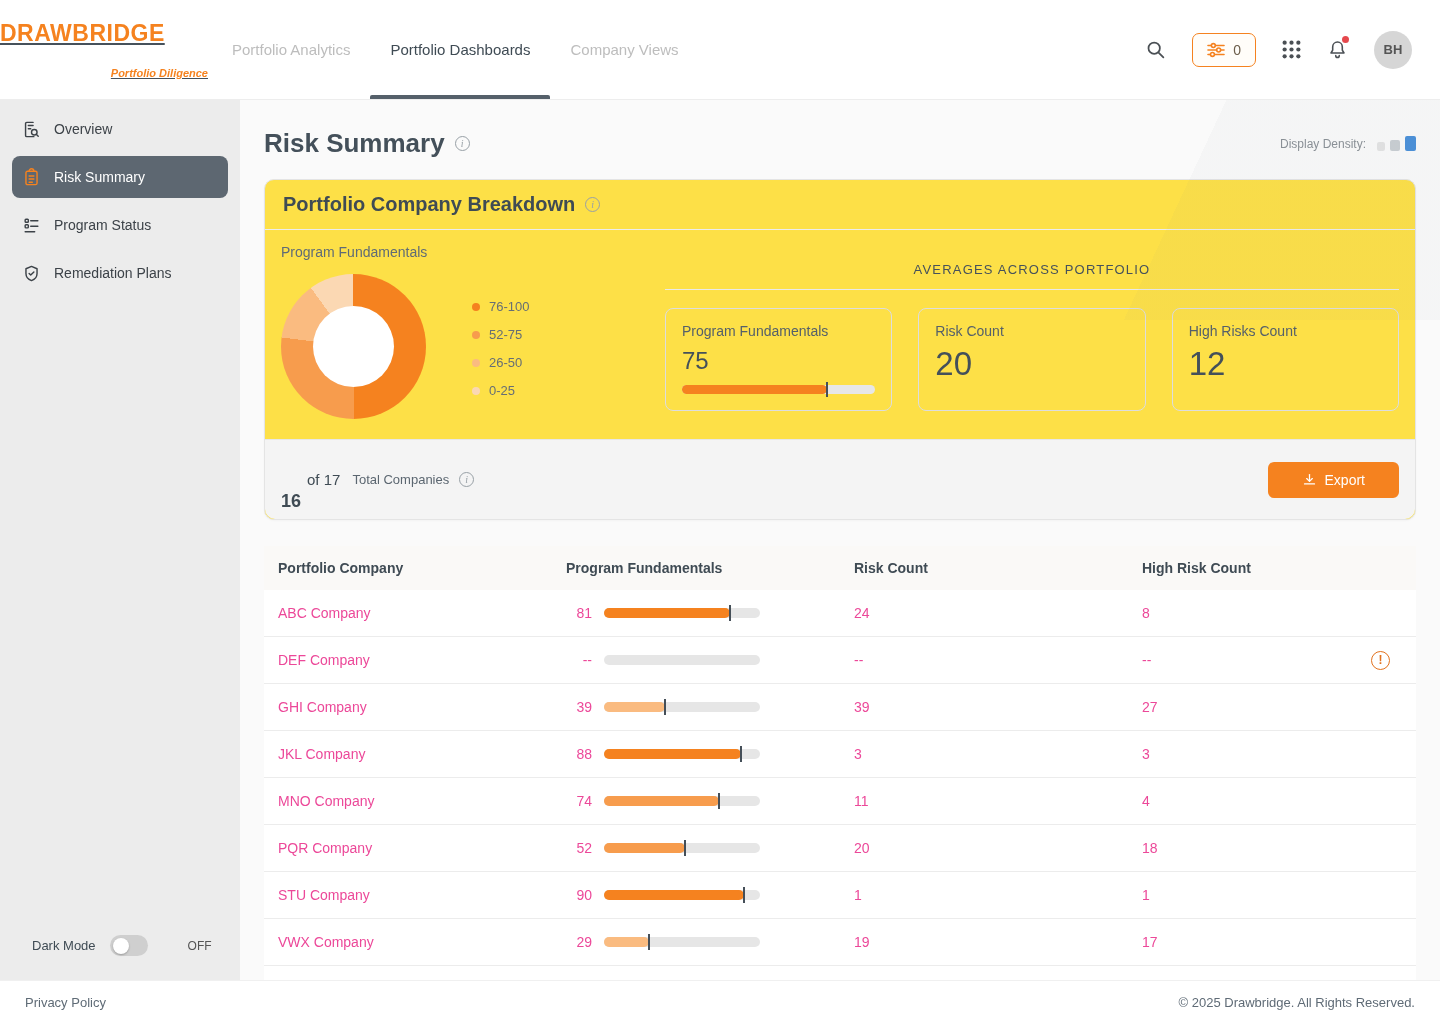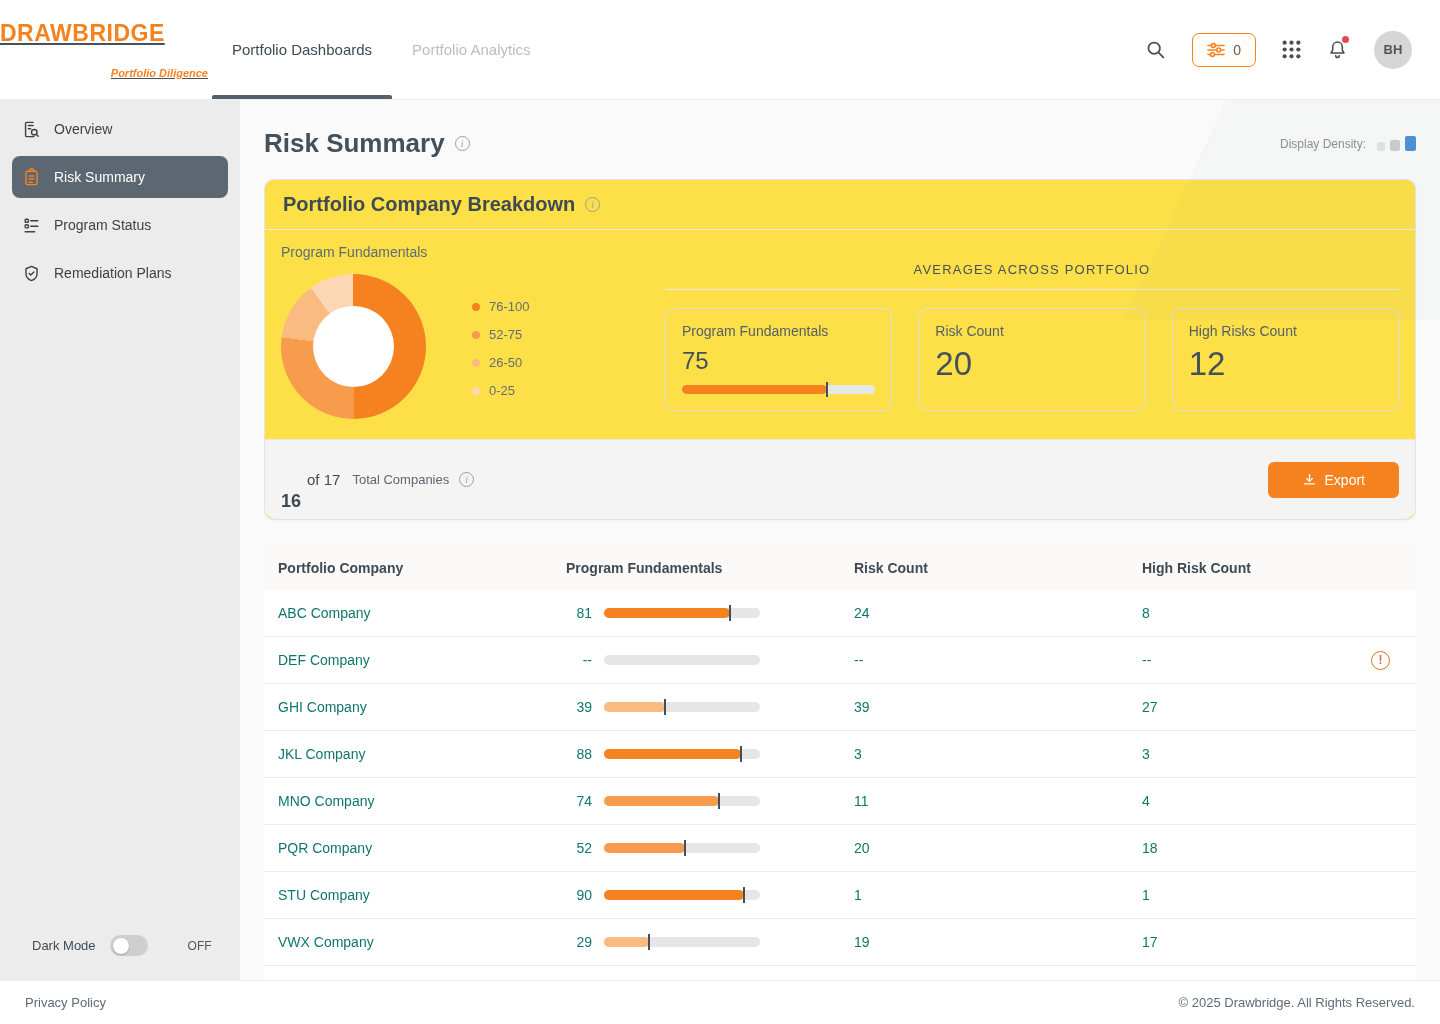--- a/index.html
+++ b/index.html
@@ -83,43 +83,44 @@
   .card-foot { display:flex; align-items:center; background:#f4f4f4; border-top:1px solid #e7e7e7; border-radius:0 0 10px 10px; padding:7px 16px; min-height:52px; }
   .foot-count { font-size:18px; font-weight:700; color:#3f4b54;margin-top:44px; }
   .foot-of { font-size:15px; color:#3f4b54; margin-left:6px; }
   .foot-label { font-size:13px; color:#5b6670; margin-left:12px; }
   .export-btn { margin-left:auto; display:flex; align-items:center; gap:8px; background:#f5821f; color:#fff; border:none; border-radius:6px; padding:10px 34px; font-size:14px; cursor:pointer; font-family:inherit; }
 
   
   .table { margin-top:26px; }
   .thead, .trow { display:grid; grid-template-columns:288px 288px 288px 1fr; align-items:center; padding:0 14px; }
   .thead { min-height:44px; background:#faf9f7; font-size:14px; font-weight:700; color:#3f4b54; }
-  .trow { min-height:47px; background:#fff; border-bottom:1px solid #ececec; font-size:14px; color:#0f766e; cursor:pointer; }
+  .trow { min-height:47px; background:#fff; border-bottom:1px solid #ececec; font-size:14px; color:#ec4899; cursor:pointer; }
   .pf-cell { display:flex; align-items:center; }
   .pf-val { width:26px; text-align:right; margin-right:12px; flex:0 0 auto; }
   .row-track { position:relative; width:156px; height:10px; border-radius:5px; background:#e6e6e6; }
   .row-fill { position:absolute; left:0; top:0; bottom:0; border-radius:5px; }
   .row-marker { position:absolute; top:-3px; width:2px; height:16px; background:#454f58; }
   .last-cell { display:flex; align-items:center; justify-content:space-between; padding-right:12px; }
   .warn { display:inline-flex; width:19px; height:19px; border:1.6px solid #e2711d; border-radius:50%; color:#e2711d; align-items:center; justify-content:center; font-size:12px; font-weight:700; }
   .warn::after { content:"!"; }
 </style>
 </head>
 <body>
 
 <div class="app">
 
   <header class="header">
     <div class="logo">
       <div class="logo-title">DRAWBRIDGE</div>
       <div class="logo-sub">Portfolio Diligence</div>
     </div>
     <nav class="nav">
+      <div class="nav-item">Portfolio Analytics</div>
       <div class="nav-item active">Portfolio Dashboards</div>
-      <div class="nav-item">Portfolio Analytics</div>
+      <div class="nav-item">Company Views</div>
     </nav>
     <div class="header-right">
       <button class="icon-btn" title="Search">
         <svg width="21" height="21" viewBox="0 0 24 24" fill="none" stroke="currentColor" stroke-width="2" stroke-linecap="round">
             <circle cx="10.5" cy="10.5" r="6.5"></circle>
             <line x1="15.5" y1="15.5" x2="21" y2="21"></line>
           </svg>
       </button>
       <button class="filter-btn">
         <span style="display:flex;">

